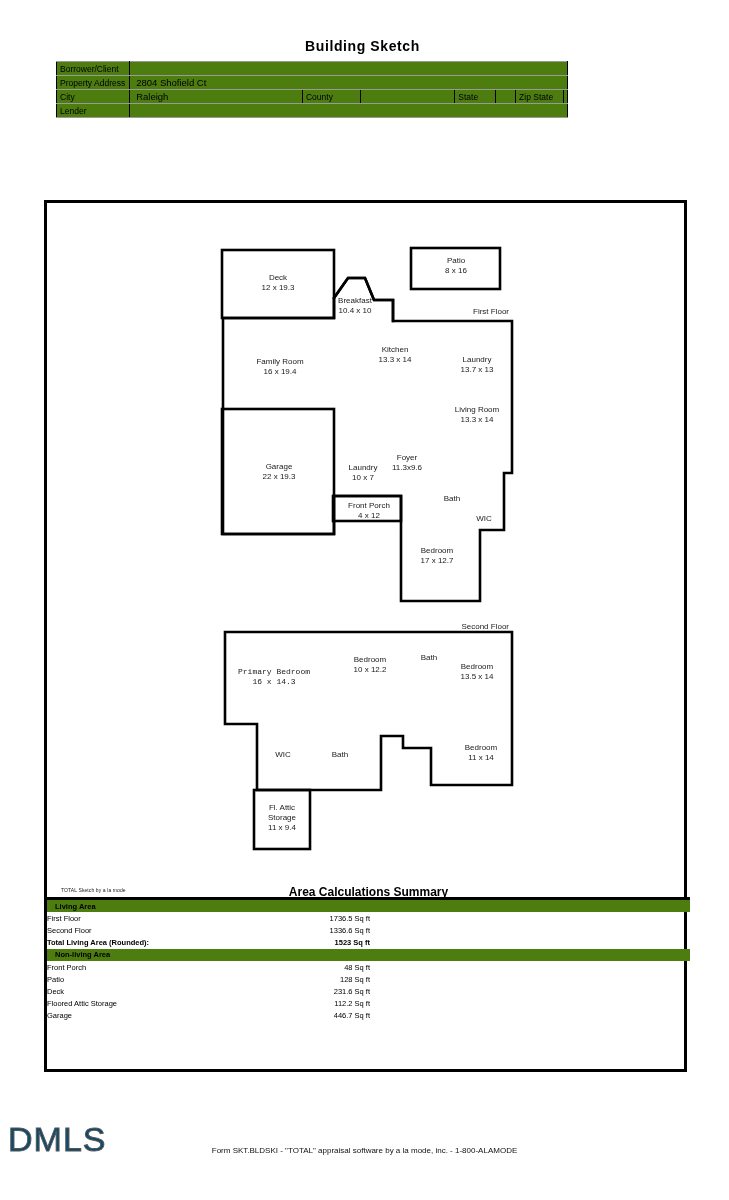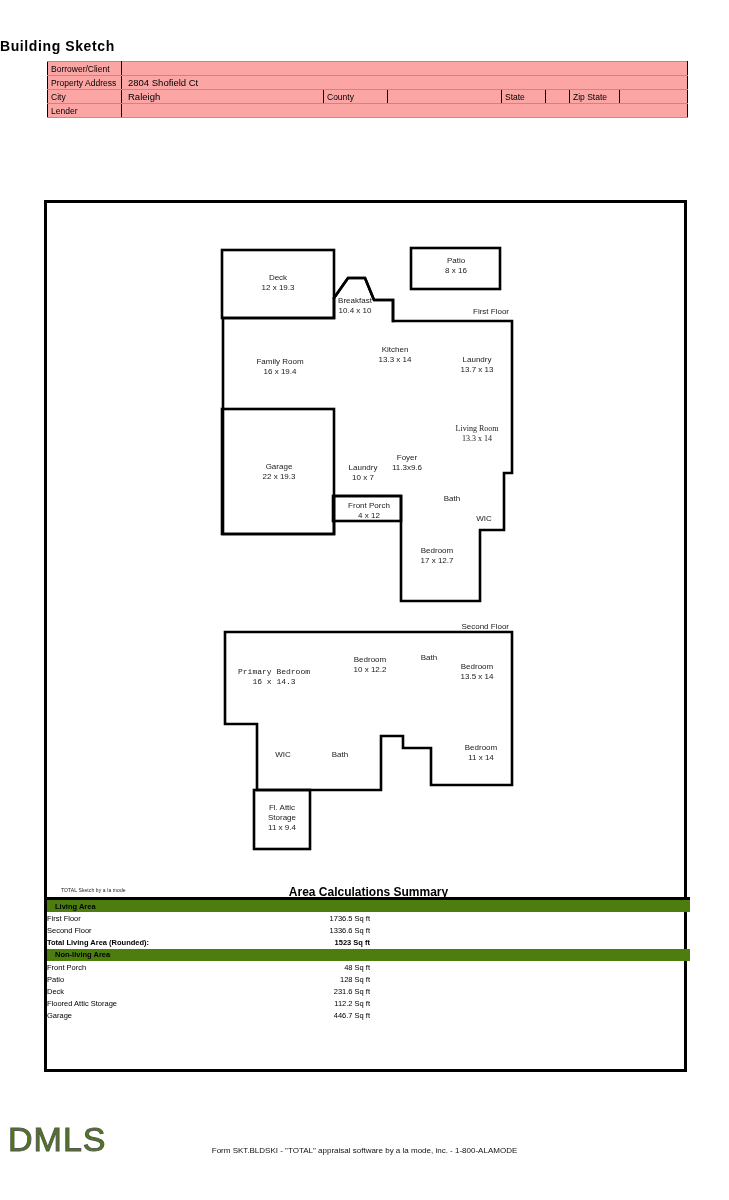--- a/index.html
+++ b/index.html
@@ -16,35 +16,36 @@
     color: #000000;
     overflow: hidden;
   }
 
   
   #page-title {
     position: absolute;
     top: 38px;
     left: 0;
     width: 725px;
+    text-align: center;
     font-size: 14px;
     font-weight: bold;
     letter-spacing: 0.6px;
   }
 
   
   #info-table {
     position: absolute;
-    left: 47px;
+    left: 56px;
     top: 61px;
-    width: 641px;
+    width: 512px;
     border-collapse: collapse;
     border: 1px solid #000;
     font-size: 8.5px;
-    background: #fca5a5;
+    background: #4d7c0f;
   }
   #info-table td {
     border: 1px solid #9a9a9a;
     height: 13px;
     padding: 0 0 0 3px;
     vertical-align: middle;
     white-space: nowrap;
   }
   #info-table td.lbl { width: 70px; }
   #info-table td.val { font-size: 9.5px; padding-left: 6px; }
@@ -144,21 +145,21 @@
     text-align: center;
     font-size: 8px;
     color: #111;
   }
   #dmls-logo {
     position: absolute;
     left: 8px;
     top: 1120px;
     font-size: 34px;
     letter-spacing: 1px;
-    color: #4d7c0f;
+    color: #0c4a6e;
     -webkit-text-stroke: 1px #555;
     font-family: "Liberation Sans", sans-serif;
     font-weight: 300;
   }
 </style>
 </head>
 <body>
 
 <div id="page-title">Building Sketch</div>
 
@@ -257,21 +258,21 @@
   <div class="plan-label" style="left:308px; top:93px;"><span>Breakfast</span><br><span>10.4 x 10</span></div>
 
   <div class="plan-label floor-tag" style="left:368px; top:104px; width:94px;">First Floor</div>
 
   <div class="plan-label" style="left:348px; top:142px;"><span>Kitchen</span><br><span>13.3 x 14</span></div>
 
   <div class="plan-label" style="left:430px; top:152px;"><span>Laundry</span><br><span>13.7 x 13</span></div>
 
   <div class="plan-label" style="left:233px; top:154px;"><span>Family Room</span><br><span>16 x 19.4</span></div>
 
-  <div class="plan-label" style="left:430px; top:221px;font-family:Liberation Serif, serif;"><span>Living Room</span><br><span>13.3 x 14</span></div>
+  <div class="plan-label" style="left:430px; top:202px;"><span>Living Room</span><br><span>13.3 x 14</span></div>
 
   <div class="plan-label" style="left:232px; top:259px;"><span>Garage</span><br><span>22 x 19.3</span></div>
 
   <div class="plan-label" style="left:360px; top:250px;"><span>Foyer</span><br><span>11.3x9.6</span></div>
 
   <div class="plan-label" style="left:316px; top:260px;"><span>Laundry</span><br><span>10 x 7</span></div>
 
   <div class="plan-label" style="left:322px; top:298px;"><span>Front Porch</span><br><span>4 x 12</span></div>
 
   <div class="plan-label" style="left:405px; top:291px;"><span>Bath</span></div>

